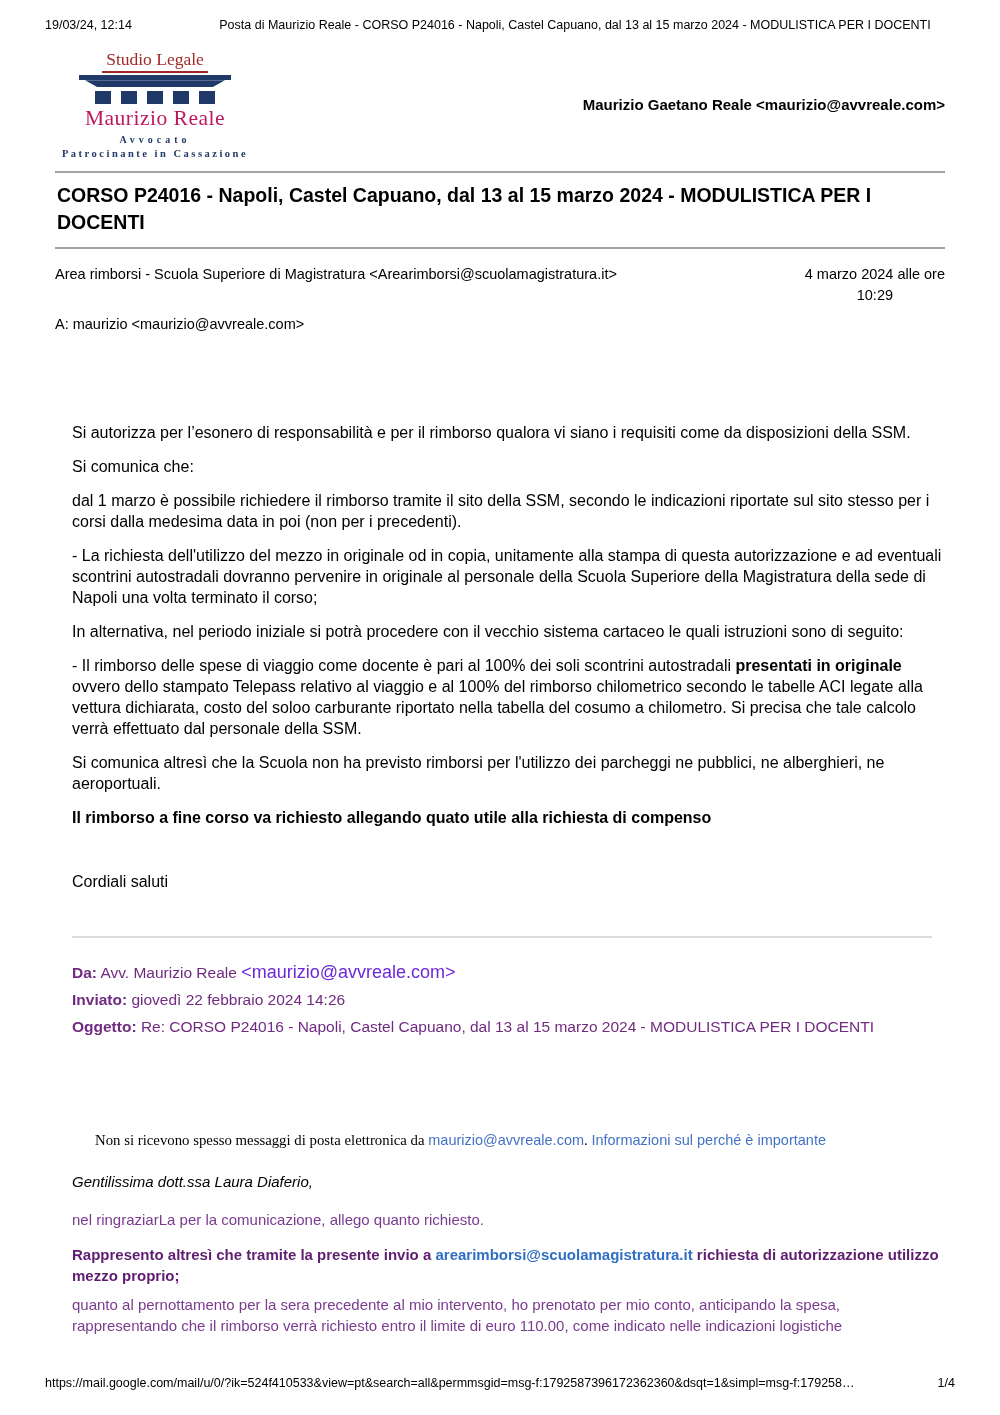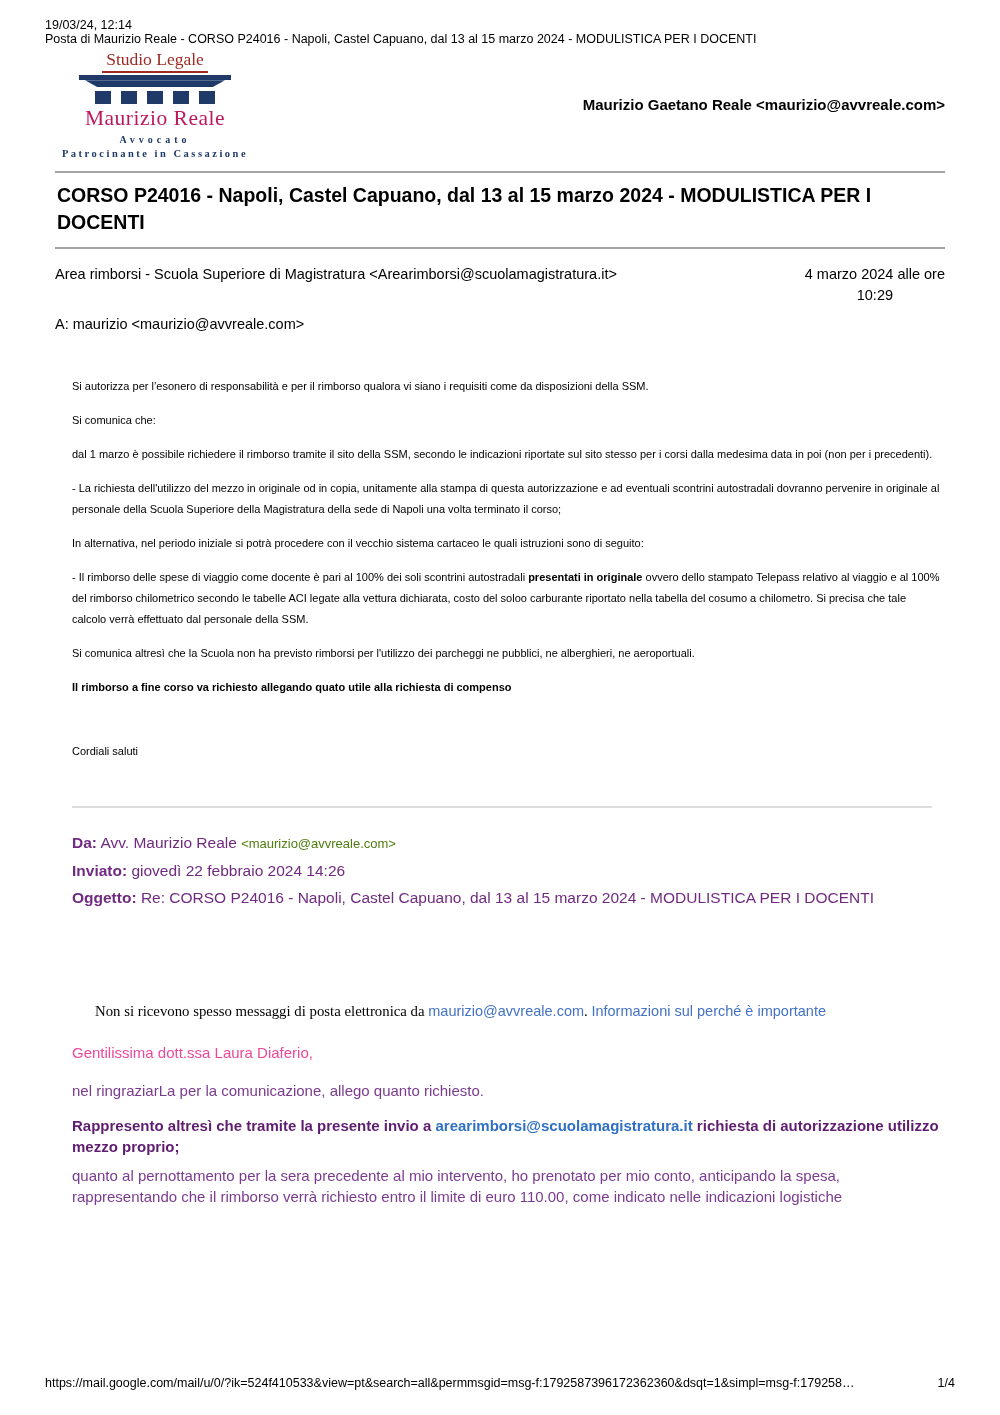--- a/index.html
+++ b/index.html
@@ -11,24 +11,23 @@
     font-family: "Liberation Sans", sans-serif;
     color: #000;
     overflow: hidden;
   }
   .print-header {
     position: absolute;
     top: 18px;
     left: 45px;
     right: 45px;
     display: flex;
-    align-items: flex-start;
+    align-items: flex-end;
     font-size: 12.5px;
     color: #000;
-    flex-direction: column;
   }
   .ph-date { width: 150px; white-space: nowrap; }
   .ph-title { flex: 1; text-align: center; white-space: nowrap; }
 
   .page {
     position: absolute;
     top: 0;
     left: 55px;
     width: 890px;
   }
@@ -124,22 +123,22 @@
   }
   .to-line {
     font-size: 14.5px;
     margin-top: 10px;
   }
 
   
   .body-block {
     margin-left: 17px;
     width: 870px;
-    margin-top: 44px;
-    font-size: 11px;
+    margin-top: 90px;
+    font-size: 16px;
     line-height: 21px;
   }
   .body-block p { margin: 0 0 13px 0; }
   .body-block p.bold { font-weight: bold; }
   .sig { margin-top: 43px !important; }
 
   .rule-light {
     border: none;
     border-top: 2px solid #dcdcdc;
     margin: 44px 0 0 17px;
@@ -150,22 +149,22 @@
   .quoted {
     margin-left: 17px;
     width: 870px;
     margin-top: 21px;
     color: #702b80;
     font-size: 15.5px;
     line-height: 27px;
   }
   .quoted .lbl { font-weight: bold; }
   .qlink {
-    color: #4d7c0f;
-    font-size: 13px;
+    color: #6d28d9;
+    font-size: 18px;
     text-decoration: none;
     cursor: pointer;
   }
 
   
   .banner {
     margin-left: 40px;
     margin-top: 92px;
     font-family: "Liberation Serif", serif;
     font-size: 14.8px;
@@ -177,21 +176,21 @@
     text-decoration: none;
     cursor: pointer;
   }
 
   .reply {
     margin-left: 17px;
     width: 870px;
     font-size: 15px;
     line-height: 21px;
   }
-  .greeting { margin-top: 22px; color: #ec4899; }
+  .greeting { margin-top: 22px; color: #000000; font-style: italic; }
   .purple { color: #7a3b8f; margin-top: 17px; }
   .purple-bold { color: #5f1d70; font-weight: bold; margin-top: 14px; }
   .purple-bold .plink { color: #2f6fc4; text-decoration: none; cursor: pointer; }
   .purple-last { color: #7a3b8f; margin-top: 8px; }
 
   .print-footer {
     position: absolute;
     top: 1376px;
     left: 45px;
     right: 45px;

